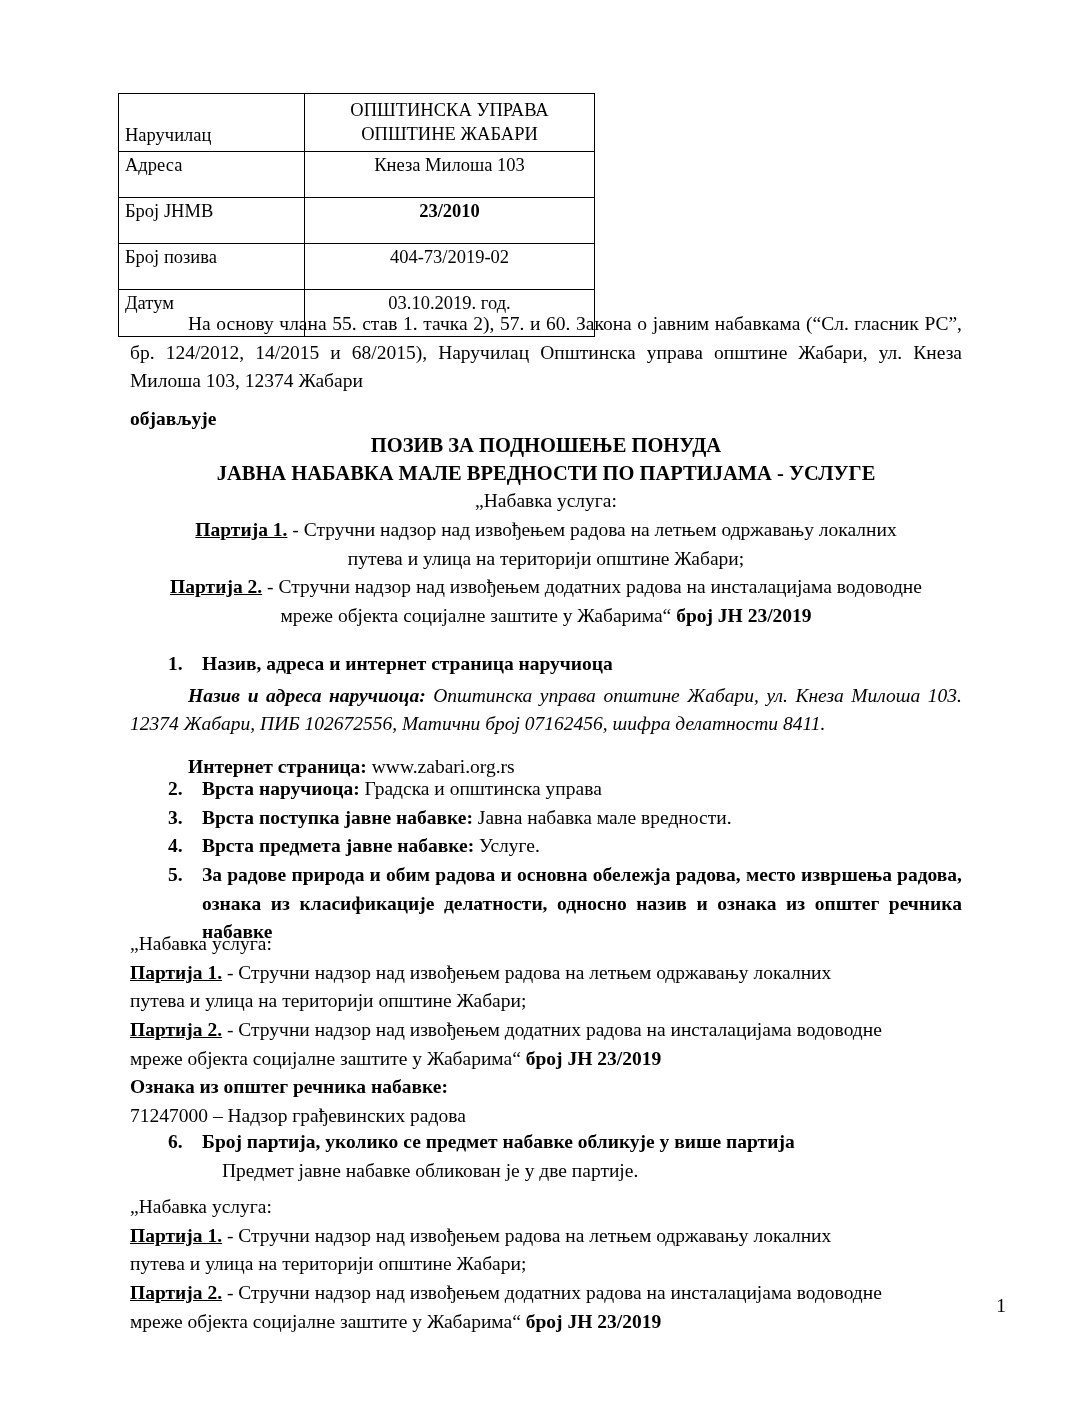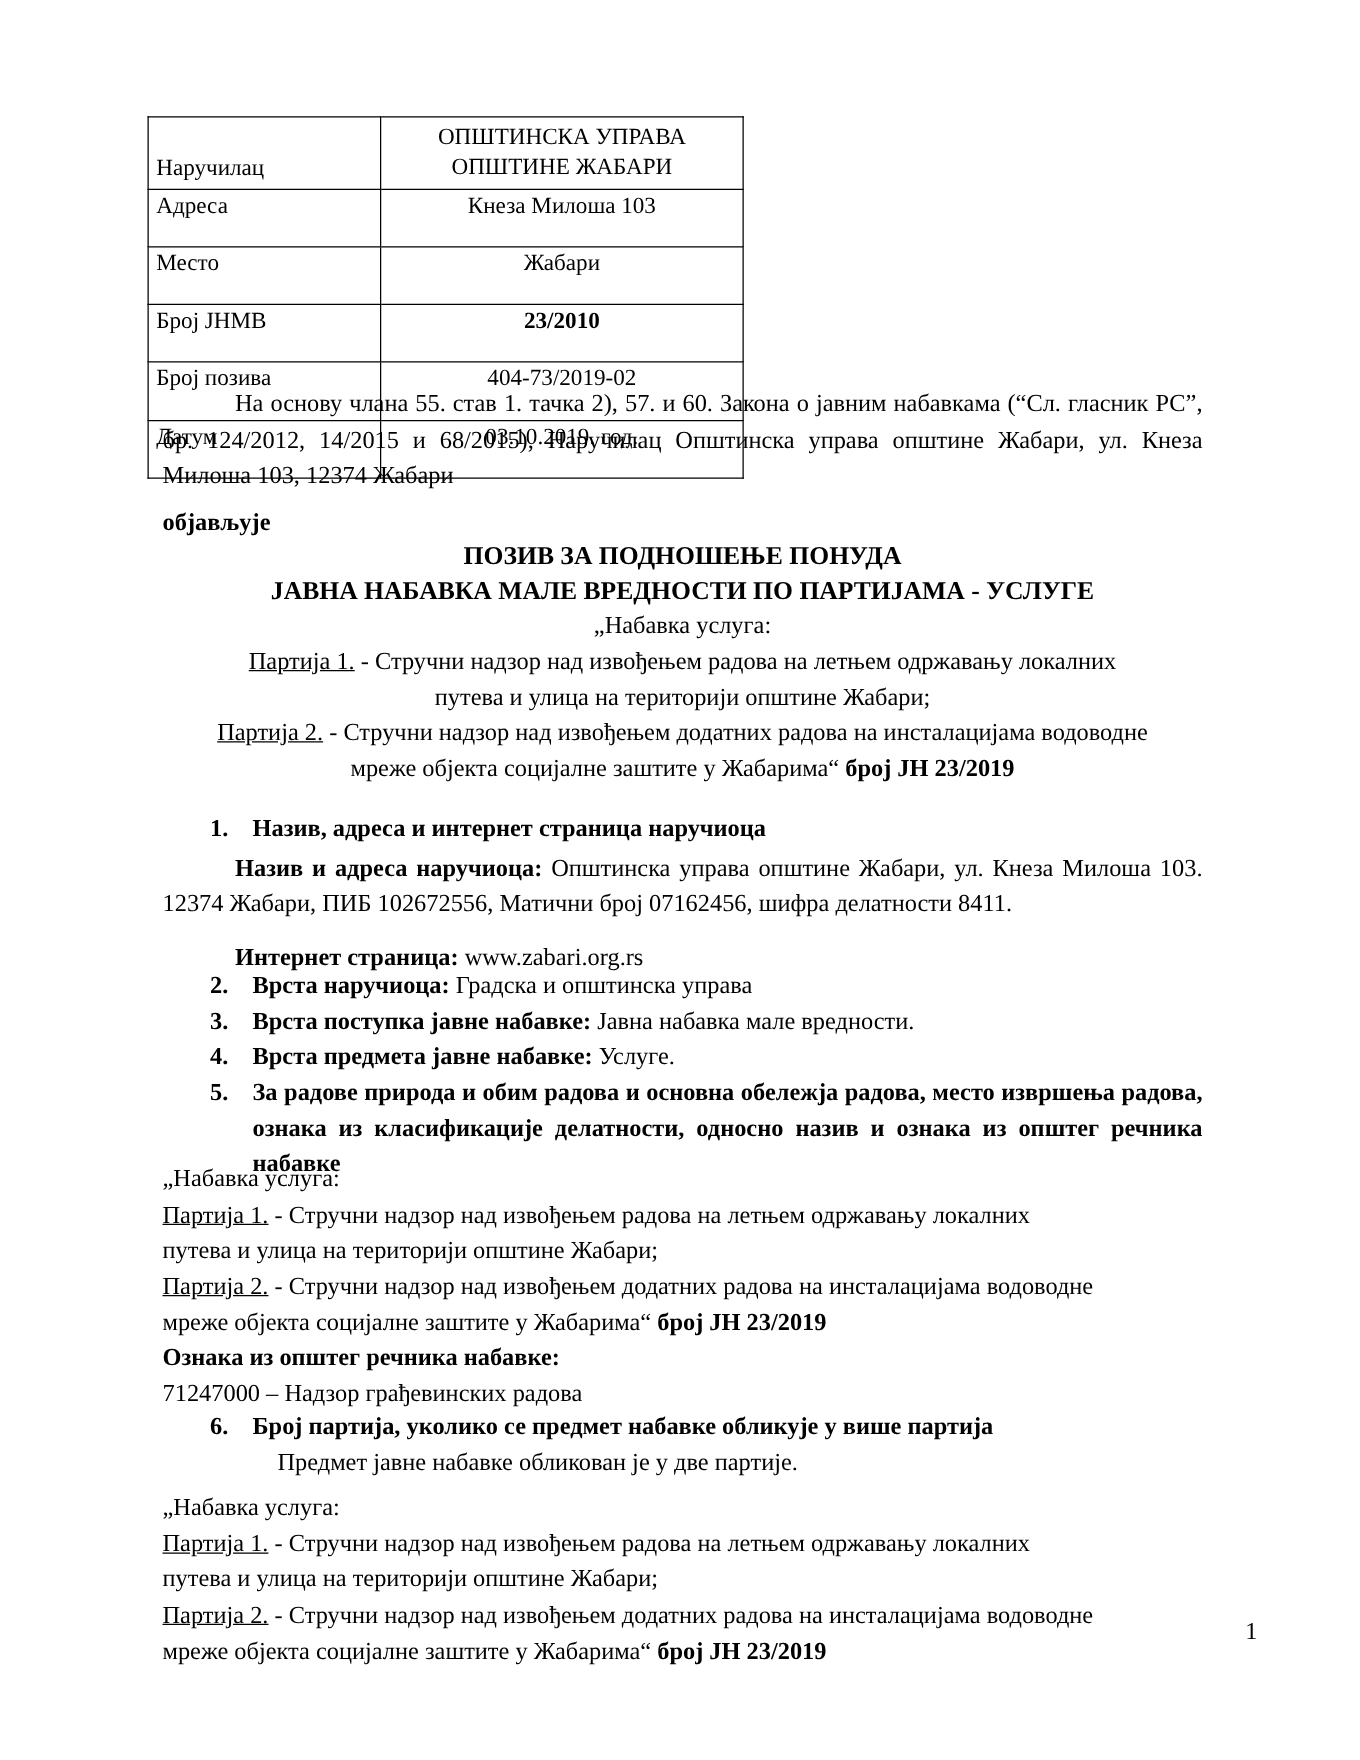--- a/index.html
+++ b/index.html
@@ -55,21 +55,21 @@
     margin: 0;
     font-size: 19.5px;
     line-height: 1.47;
     text-align: justify;
     text-justify: inter-word;
   }
   p.indent { text-indent: 58px; }
 
   .blk { position: absolute; left: 130px; width: 832px; }
   .b { font-weight: bold; }
-  .bu { font-weight: normal; text-decoration: underline; }
+  .bu { font-weight: bold; text-decoration: underline; }
 
   
   ol.num {
     margin: 0;
     padding: 0;
     list-style: none;
   }
   ol.num > li {
     position: relative;
     padding-left: 72px;
@@ -112,24 +112,20 @@
           <td class="value">
             <div>ОПШТИНСКА УПРАВА</div>
             <div>ОПШТИНЕ ЖАБАРИ</div>
           </td>
         </tr>
         <tr>
           <td class="label">Адреса</td>
           <td class="value">Кнеза Милоша 103</td>
         </tr>
         <tr>
-          <td class="label">Место</td>
-          <td class="value">Жабари</td>
-        </tr>
-        <tr>
           <td class="label">Број ЈНМВ</td>
           <td class="value bold">23/2010</td>
         </tr>
         <tr>
           <td class="label">Број позива</td>
           <td class="value">404-73/2019-02</td>
         </tr>
         <tr>
           <td class="label">Датум</td>
           <td class="value">03.10.2019. год.</td>
@@ -162,21 +158,21 @@
     </p>
   </div>
 
   <div class="blk" style="top:650px;">
     <ol class="num">
       <li class="li-tight">
         <span class="marker">1.</span>
         <span class="b">Назив, адреса и интернет страница наручиоца</span>
       </li>
     </ol>
-    <p class="para indent" style="margin-top:3px;">
+    <p class="para indent" style="margin-top:3px;font-style:italic;">
       <span class="b">Назив и адреса наручиоца:</span><span> Општинска управа општине Жабари, ул. Кнеза Милоша 103. 12374 Жабари, ПИБ 102672556, Матични број 07162456, шифра делатности 8411.</span>
     </p>
     <p class="para indent" style="margin-top:14px;">
       <span class="b">Интернет страница:</span><span> www.zabari.org.rs</span>
     </p>
   </div>
 
   <div class="blk" style="top:775px;">
     <ol class="num">
       <li class="li-tight">

